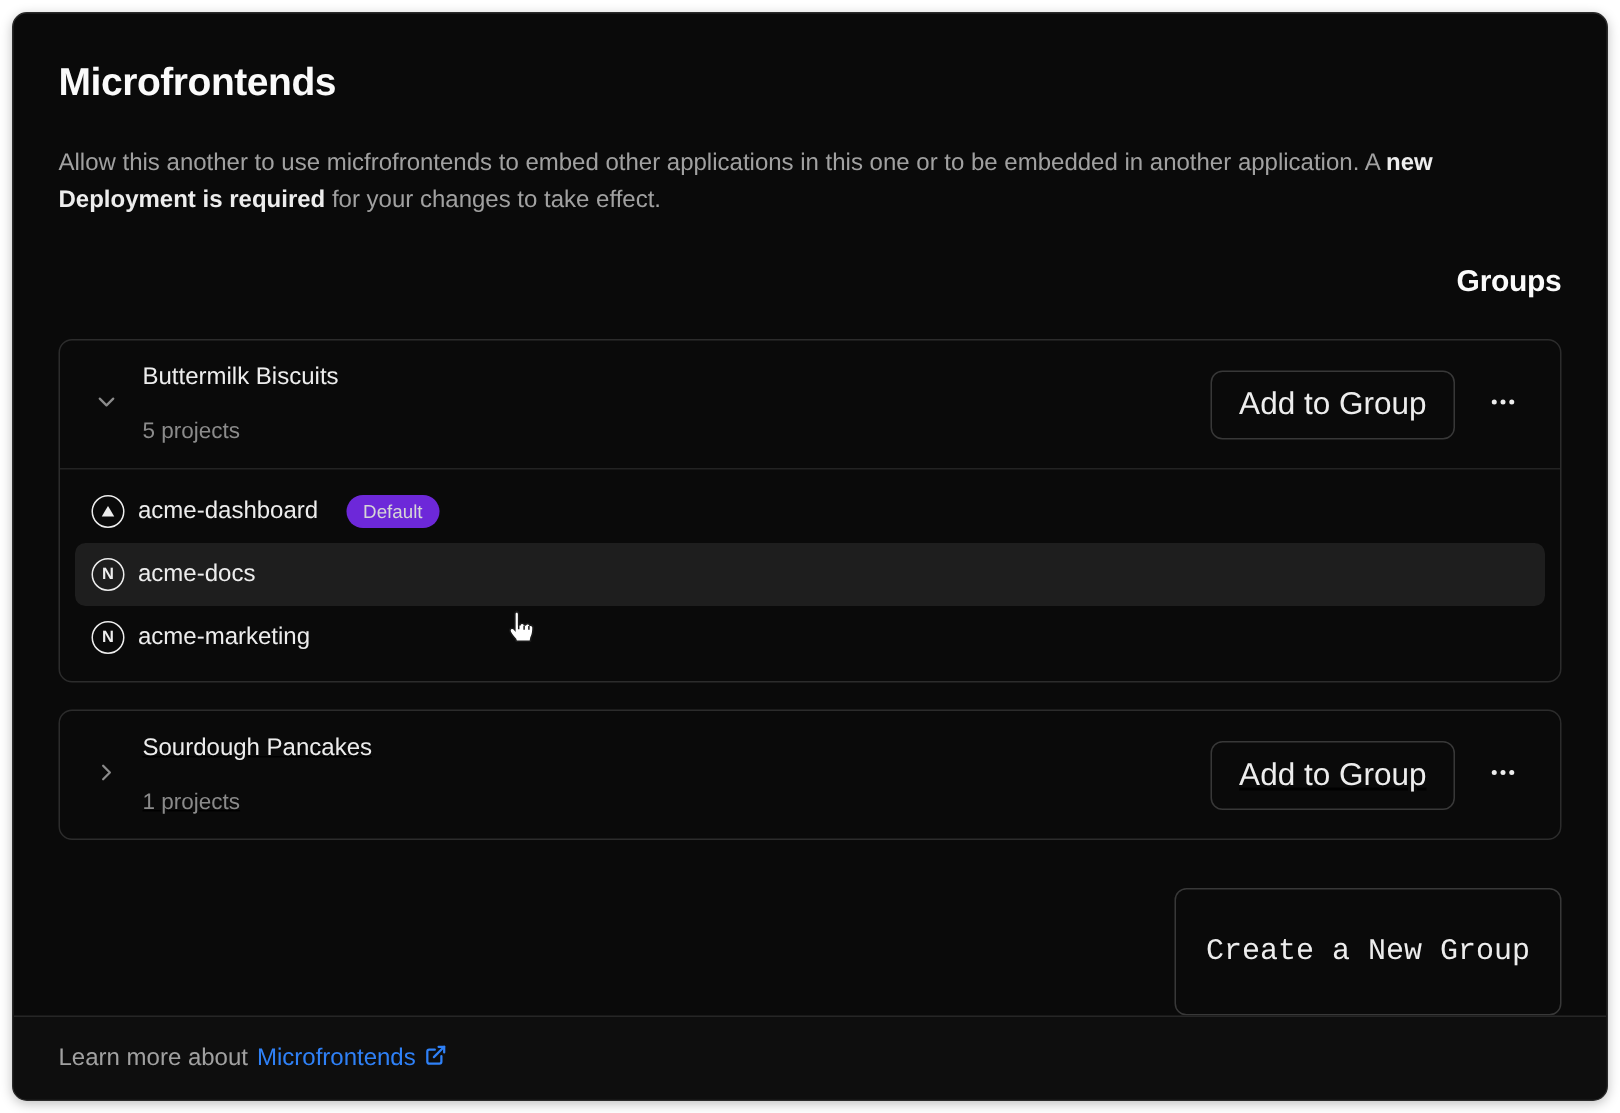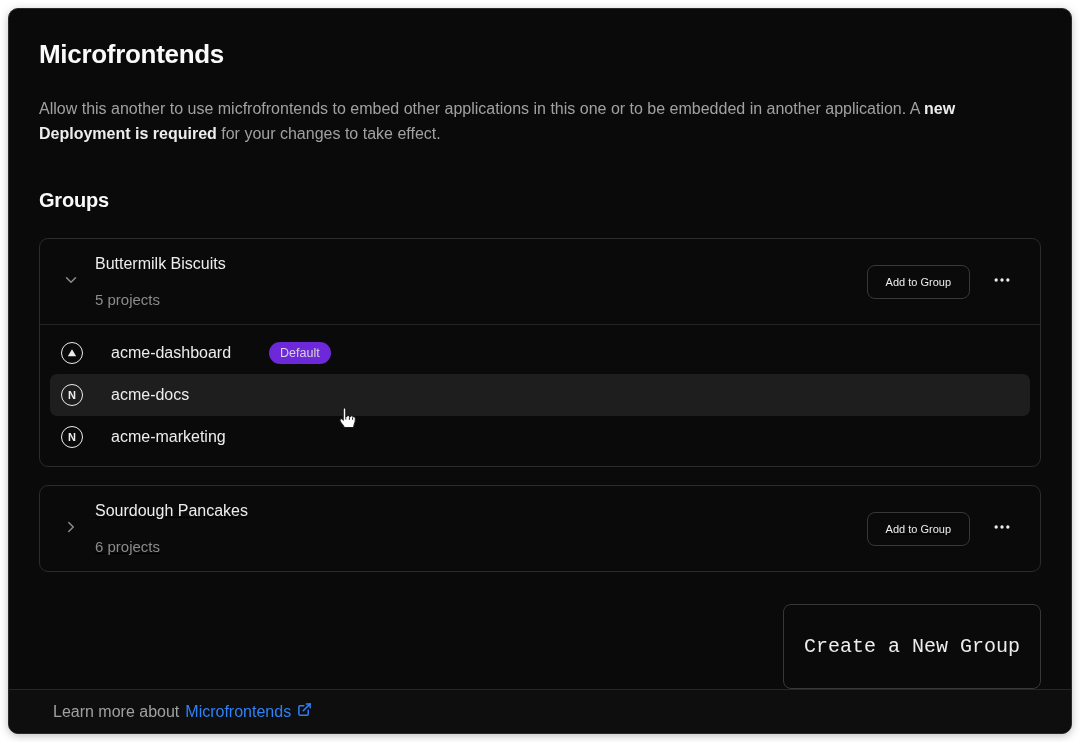--- a/index.html
+++ b/index.html
@@ -26,25 +26,26 @@
   }
   .description {
     margin-top: 26px;
     font-size: 16px;
     line-height: 25px;
     color: #a1a1a1;
     max-width: 1004px;
   }
   .description strong { color: #ededed; font-weight: 700; }
   .groups-heading {
-    margin-top: 43px;
+    margin-top: 31px;
     font-size: 20px;
     font-weight: 700;
     color: #fafafa;
     letter-spacing: -0.2px;
+    text-align: right;
   }
   .group-card {
     margin-top: 26px;
     border: 1px solid #2c2c2c;
     border-radius: 9px;
     background: #0a0a0a;
     overflow: hidden;
   }
   .group-card + .group-card { margin-top: 18px; text-decoration: underline; }
   .group-header {
@@ -62,41 +63,41 @@
   .group-titles { margin-left: 13px; display: flex; flex-direction: column; gap: 18px; }
   .group-name { font-size: 16px; font-weight: 500; color: #ededed; }
   .group-count { font-size: 15px; color: #8b8b8b; }
   .header-spacer { flex: 1 1 auto; }
   .btn {
     background: #0a0a0a;
     border: 1px solid #383838;
     border-radius: 8px;
     color: #ededed;
     font-family: "Liberation Sans", sans-serif;
-    font-size: 11px;
+    font-size: 21px;
     font-weight: 500;
     padding: 10px 18px;
     cursor: pointer;
     white-space: nowrap;
   }
   .menu-btn {
     background: none; border: none; cursor: pointer;
     margin-left: 14px; padding: 8px;
     color: #ededed;
     display: flex; align-items: center;
   }
   .divider { border-top: 1px solid #232323; }
   .project-list { padding: 7px 10px 8px 10px; }
   .project-row {
     display: flex;
     align-items: center;
     height: 42px;
     padding: 0 11px;
     border-radius: 7px;
-    gap: 28px;
+    gap: 9px;
   }
   .project-row.active { background: #1e1e1e; }
   .proj-icon {
     width: 22px; height: 22px;
     border: 1.5px solid #ededed;
     border-radius: 50%;
     display: flex; align-items: center; justify-content: center;
     flex: 0 0 auto;
     color: #ededed;
   }
@@ -117,21 +118,21 @@
     justify-content: flex-end;
   }
   .create-btn { font-size: 20px; padding: 30px 20px; font-family: Liberation Mono, monospace; }
   .footer {
     margin-top: auto;
     border-top: 1px solid #262626;
     background: #0e0e0e;
     height: 62px;
     display: flex;
     align-items: center;
-    padding: 0 44px;
+    padding: 0 30px;
     font-size: 16px;
     color: #a1a1a1;
     gap: 6px;
   }
   .footer-link {
     color: #2f81f7;
     text-decoration: none;
     display: inline-flex;
     align-items: center;
     gap: 6px;
@@ -217,21 +218,21 @@
       <div class="group-header">
         <button class="chevron-btn">
           <span>
             <svg width="18" height="18" viewBox="0 0 24 24" fill="none" stroke="currentColor" stroke-width="2" stroke-linecap="round" stroke-linejoin="round">
                 <polyline points="9 6 15 12 9 18"></polyline>
               </svg>
           </span>
         </button>
         <div class="group-titles">
           <span class="group-name">Sourdough Pancakes</span>
-          <span class="group-count">6 projects</span>
+          <span class="group-count">1 projects</span>
         </div>
         <div class="header-spacer"></div>
         <button class="btn">Add to Group</button>
         <button class="menu-btn">
           <span>
             <svg width="20" height="20" viewBox="0 0 24 24" fill="currentColor">
                 <circle cx="5" cy="12" r="2"></circle>
                 <circle cx="12" cy="12" r="2"></circle>
                 <circle cx="19" cy="12" r="2"></circle>
               </svg>

